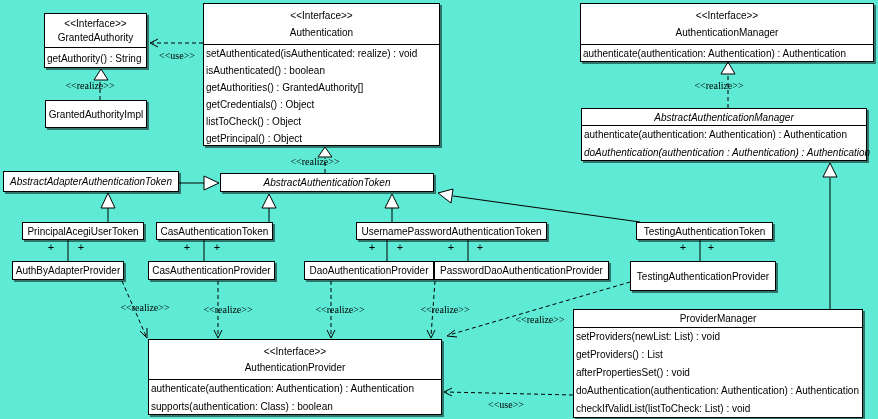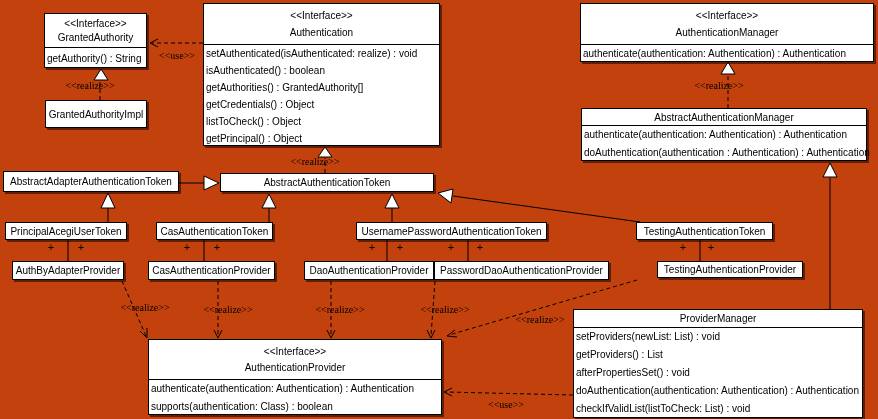--- a/index.html
+++ b/index.html
@@ -1,19 +1,19 @@
 <!DOCTYPE html>
 <html><head>
 <meta charset="utf-8">
 <style>
   html,body{margin:0;padding:0;}
   #screen{
     position:relative;
     width:878px;height:419px;
-    background:#c2410c;
+    background:#5eead4;
     font-family:"Liberation Sans",sans-serif;
     font-size:10px;
     color:#000;
     overflow:hidden;
   }
   #connectors{position:absolute;left:0;top:0;width:878px;height:419px;}
   .box{
     position:absolute;
     background:#fff;
     border:1px solid #000;
@@ -21,21 +21,21 @@
     box-sizing:border-box;
   }
   .title2{display:flex;flex-direction:column;justify-content:space-evenly;text-align:center;}
   .title2 div{line-height:1.1;}
   .name1{display:flex;align-items:center;justify-content:center;text-align:center;white-space:nowrap;overflow:hidden;}
   .methods{border-top:1px solid #000;}
   .m{height:17px;line-height:17px;padding:0 2px;white-space:nowrap;overflow:hidden;}
   .m18{height:18px;line-height:18px;}
   .m21{height:21px;line-height:21px;}
   .ovf{overflow:visible;}
-  .it{}
+  .it{font-style:italic;}
   .lbl{position:absolute;width:64px;text-align:center;white-space:nowrap;font-family:Liberation Serif, serif;}
   .plus{position:absolute;width:10px;text-align:center;font-size:11px;}
 </style>
 </head>
 <body>
 
 <div id="screen">
 
   <svg id="connectors" width="878" height="419" viewBox="0 0 878 419" stroke="#000" stroke-width="1" fill="none">
 
@@ -189,21 +189,21 @@
   </div>
 
   <div class="box name1 it" style="left:3px;top:171px;width:176px;height:21px">
     <span>AbstractAdapterAuthenticationToken</span>
   </div>
 
   <div class="box name1 it" style="left:220px;top:173px;width:214px;height:19px">
     <span>AbstractAuthenticationToken</span>
   </div>
 
-  <div class="box name1" style="left:5px;top:222px;width:122px;height:18px">
+  <div class="box name1" style="left:22px;top:222px;width:122px;height:18px">
     <span>PrincipalAcegiUserToken</span>
   </div>
 
   <div class="box name1" style="left:156px;top:222px;width:117px;height:18px">
     <span>CasAuthenticationToken</span>
   </div>
 
   <div class="box name1" style="left:356px;top:222px;width:191px;height:18px">
     <span>UsernamePasswordAuthenticationToken</span>
   </div>
@@ -221,21 +221,21 @@
   </div>
 
   <div class="box name1" style="left:304px;top:261px;width:130px;height:19px">
     <span>DaoAuthenticationProvider</span>
   </div>
 
   <div class="box name1" style="left:434px;top:261px;width:175px;height:19px">
     <span>PasswordDaoAuthenticationProvider</span>
   </div>
 
-  <div class="box name1" style="left:657px;top:261px;width:146px;height:17px">
+  <div class="box name1" style="left:630px;top:261px;width:146px;height:30px">
     <span>TestingAuthenticationProvider</span>
   </div>
 
   <div class="box" style="left:148px;top:339px;width:294px;height:76px">
     <div class="title2" style="height:39px">
       <div>&lt;&lt;Interface&gt;&gt;</div>
       <div>AuthenticationProvider</div>
     </div>
     <div class="methods">
       <div class="m m18">authenticate(authentication: Authentication) : Authentication</div>

